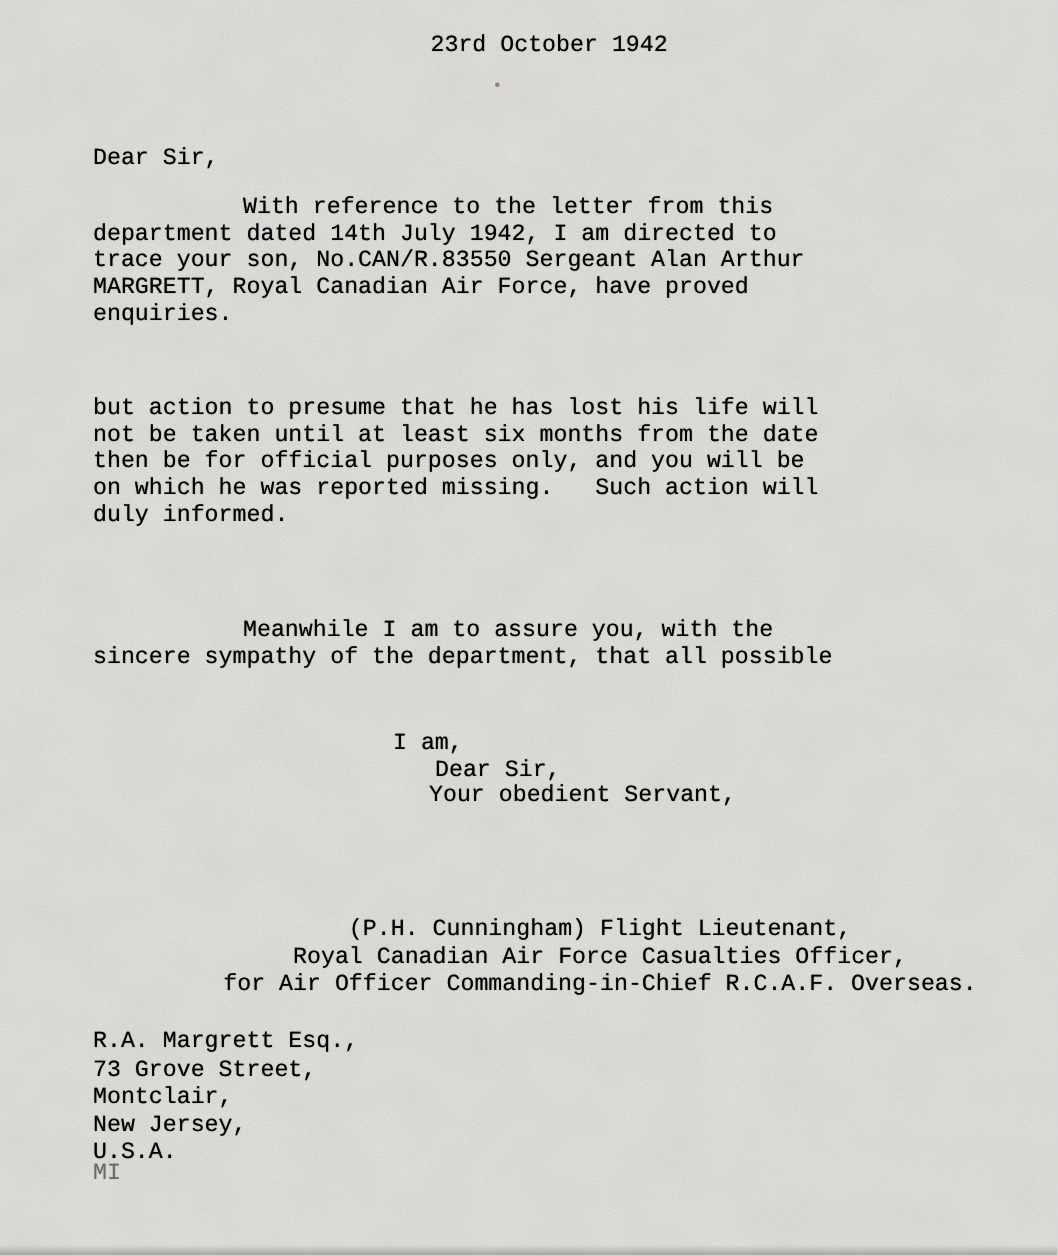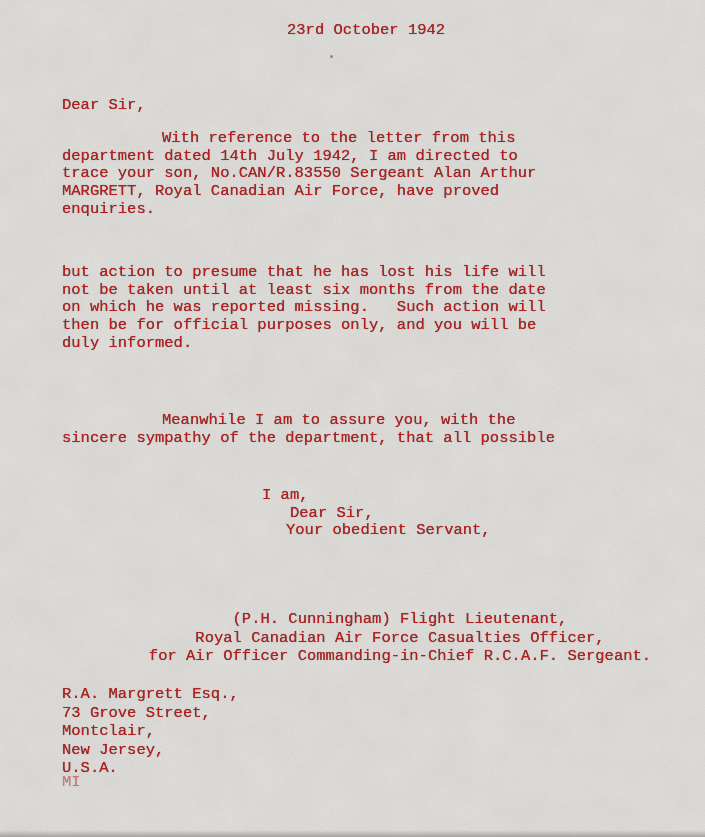--- a/index.html
+++ b/index.html
@@ -11,21 +11,21 @@
     overflow:hidden;
     font-family:"Liberation Mono","DejaVu Sans Mono",monospace;
   }
   .grain{position:absolute;left:0;top:0;z-index:1;pointer-events:none;}
   .bottom-edge{
     position:absolute;left:0;right:0;bottom:0;height:7px;z-index:3;
     background:linear-gradient(to bottom, rgba(0,0,0,0), rgba(80,78,74,0.38));
   }
   .content{
     position:absolute;left:0;top:0;width:705px;height:837px;z-index:2;
-    color:#b91c1c;
+    color:#000000;
     font-size:15.5px;
     line-height:17.7px;
     text-shadow:0 0 0.7px rgba(62,59,54,0.85);
   }
   .line{white-space:pre;}
   .date{position:absolute;left:287px;top:22px;}
   .salutation{position:absolute;left:62px;top:97px;}
   .para{position:absolute;left:62px;width:560px;}
   .para-1{top:130px;}
   .para-2{top:264px;}
@@ -77,40 +77,40 @@
       <div class="line first">With reference to the letter from this</div>
       <div class="line">department dated 14th July 1942, I am directed to</div>
       <div class="line">trace your son, No.CAN/R.83550 Sergeant Alan Arthur</div>
       <div class="line">MARGRETT, Royal Canadian Air Force, have proved</div>
       <div class="line">enquiries.</div>
     </div>
 
     <div class="para para-2">
       <div class="line">but action to presume that he has lost his life will</div>
       <div class="line">not be taken until at least six months from the date</div>
+      <div class="line">then be for official purposes only, and you will be</div>
       <div class="line">on which he was reported missing.   Such action will</div>
-      <div class="line">then be for official purposes only, and you will be</div>
       <div class="line">duly informed.</div>
     </div>
 
     <div class="para para-3">
       <div class="line first">Meanwhile I am to assure you, with the</div>
       <div class="line">sincere sympathy of the department, that all possible</div>
     </div>
 
     <div class="closing">
       <div class="line l0">I am,</div>
       <div class="line l1">Dear Sir,</div>
       <div class="line l2">Your obedient Servant,</div>
     </div>
 
     <div class="signature">
       <div class="line">(P.H. Cunningham) Flight Lieutenant,</div>
       <div class="line">Royal Canadian Air Force Casualties Officer,</div>
-      <div class="line">for Air Officer Commanding-in-Chief R.C.A.F. Sergeant.</div>
+      <div class="line">for Air Officer Commanding-in-Chief R.C.A.F. Overseas.</div>
     </div>
 
     <div class="recipient">
       <div class="line">R.A. Margrett Esq.,</div>
       <div class="line">73 Grove Street,</div>
       <div class="line">Montclair,</div>
       <div class="line">New Jersey,</div>
       <div class="line">U.S.A.</div>
     </div>
 

